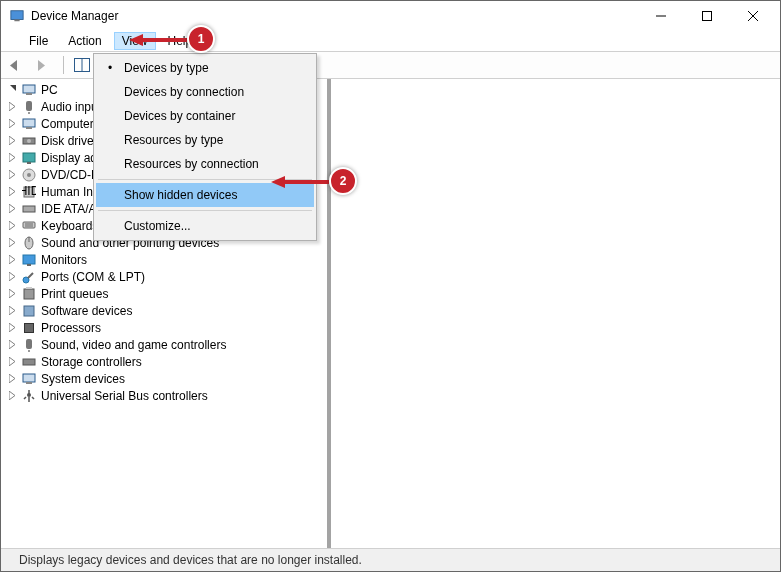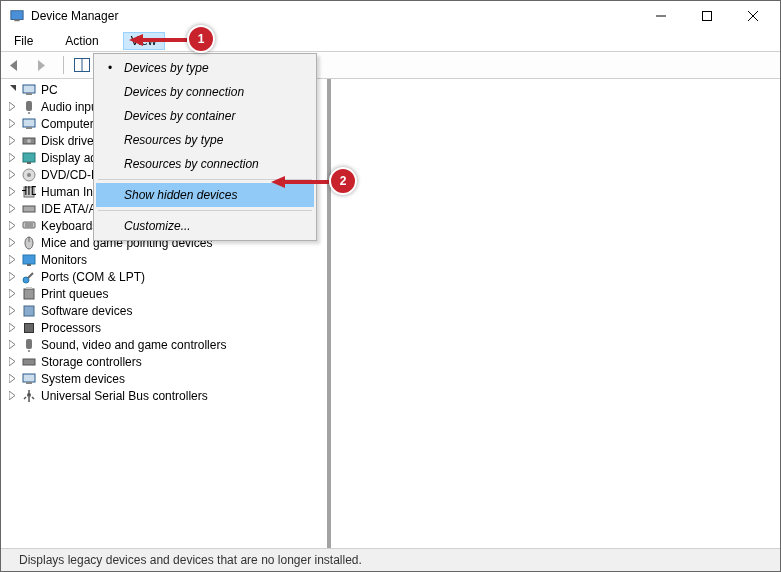--- a/index.html
+++ b/index.html
@@ -3,42 +3,42 @@
 <meta charset="utf-8">
 <style>
 * { box-sizing: border-box; margin: 0; padding: 0; font-family: "Segoe UI", Tahoma, sans-serif; font-size: 12px; }
 body { background: #fff; }
 .window { width: 781px; height: 572px; border: 1px solid #666; background: #fff; display: flex; flex-direction: column; position: relative; justify-content: center; }
 .titlebar { height: 30px; display: flex; align-items: center; padding: 0 4px 0 8px; }
 .titlebar .icon { width: 16px; height: 16px; margin-right: 6px; display:flex; align-items:center; justify-content:center; }
 .titlebar .title { flex: 1; font-size: 12px; }
 .winbtns { display: flex; }
 .winbtn { width: 46px; height: 30px; display: flex; align-items: center; justify-content: center; cursor: pointer; }
-.menubar { height: 20px; display: flex; align-items: center; padding: 0 5px; gap: 16px; }
+.menubar { height: 20px; display: flex; align-items: center; padding: 0 20px; gap: 4px; }
 .menuitem { padding: 2px 8px; cursor: pointer; }
 .menuitem.active { background: #cce8ff; border: 1px solid #99d1ff; padding: 1px 7px; }
 .toolbar { height: 28px; border-top: 1px solid #d0d0d0; border-bottom: 1px solid #d0d0d0; display: flex; align-items: center; padding: 0 4px; gap: 4px; background: #fdfdfd; }
 .tbtn { width: 24px; height: 22px; display: flex; align-items: center; justify-content: center; border: 1px solid transparent; cursor: pointer; }
 .tsep { width: 1px; height: 18px; background: #c0c0c0; margin: 0 2px; }
 .content { flex: 1; display: flex; border-bottom: 1px solid #d0d0d0; overflow: hidden; position: relative; }
 .tree { width: 330px; border-right: 4px solid #a3a3a3; overflow: auto; padding: 2px; }
 .tree ul { list-style: none; padding-left: 0; }
 .tree li { white-space: nowrap; }
 .row { display: flex; align-items: center; height: 17px; padding: 0; cursor: pointer; }
 .exp { width: 12px; height: 12px; display: flex; align-items: center; justify-content: center; margin-left: 4px; margin-right: 2px; color: #555; }
 .devicon { width: 16px; height: 16px; margin-right: 4px; display:flex; align-items:center; justify-content:center; }
 .children { padding-left: 18px; }
 .defpane { flex: 1; }
 .statusbar { height: 22px; display: flex; align-items: center; padding: 0 18px; background: #f0f0f0; font-size: 11px; color: #333; }
 .dropdown { position: absolute; left: 92px; top: 52px; width: 224px; background: #f2f2f2; border: 1px solid #b0b0b0; box-shadow: 3px 3px 3px rgba(0,0,0,0.15); padding: 2px; z-index: 10; }
 .ddrow { display: flex; align-items: center; height: 24px; padding: 0 8px 0 4px; cursor: pointer; }
 .ddrow.sep { height: 1px; background: #d0d0d0; margin: 3px 2px; padding: 0; }
 .ddrow.highlight { background: #91c9f7; }
 .ddbullet { width: 20px; display: flex; justify-content: center; }
-.ddlabel { padding-left: 4px; font-style: italic; }
+.ddlabel { padding-left: 4px; }
 .callout { position: absolute; width: 28px; height: 28px; border-radius: 50%; background: #c8232c; border: 2px solid #fff; box-shadow: 0 0 4px rgba(0,0,0,0.4); display: flex; align-items: center; justify-content: center; color: #fff; font-weight: bold; font-size: 14px; z-index: 30; }
 .arrow { position: absolute; z-index: 25; }
 .arrowline { stroke: #c8232c; stroke-width: 4; fill: none; }
 .arrowhead { fill: #c8232c; }
 </style>
 </head>
 <body>
 
 <div class="window">
 
@@ -257,21 +257,21 @@
                     <svg width="9" height="9">
                       <path d="M0 0 L6 4.5 L0 9 Z" fill="none" stroke="#808080"></path>
                     </svg>
                   </span>
     <span class="devicon">
                     <svg width="14" height="14">
                       <ellipse cx="7" cy="7" rx="4" ry="6" fill="#ccc" stroke="#666"></ellipse>
                       <line x1="7" y1="1" x2="7" y2="6" stroke="#666"></line>
                     </svg>
                   </span>
-    <span>Mice and game pointing devices</span>
+    <span>Sound and other pointing devices</span>
   </div>
               </li>
               <li>
                 <div class="row">
     <span class="exp">
                     <svg width="9" height="9">
                       <path d="M0 0 L6 4.5 L0 9 Z" fill="none" stroke="#808080"></path>
                     </svg>
                   </span>
     <span class="devicon">

